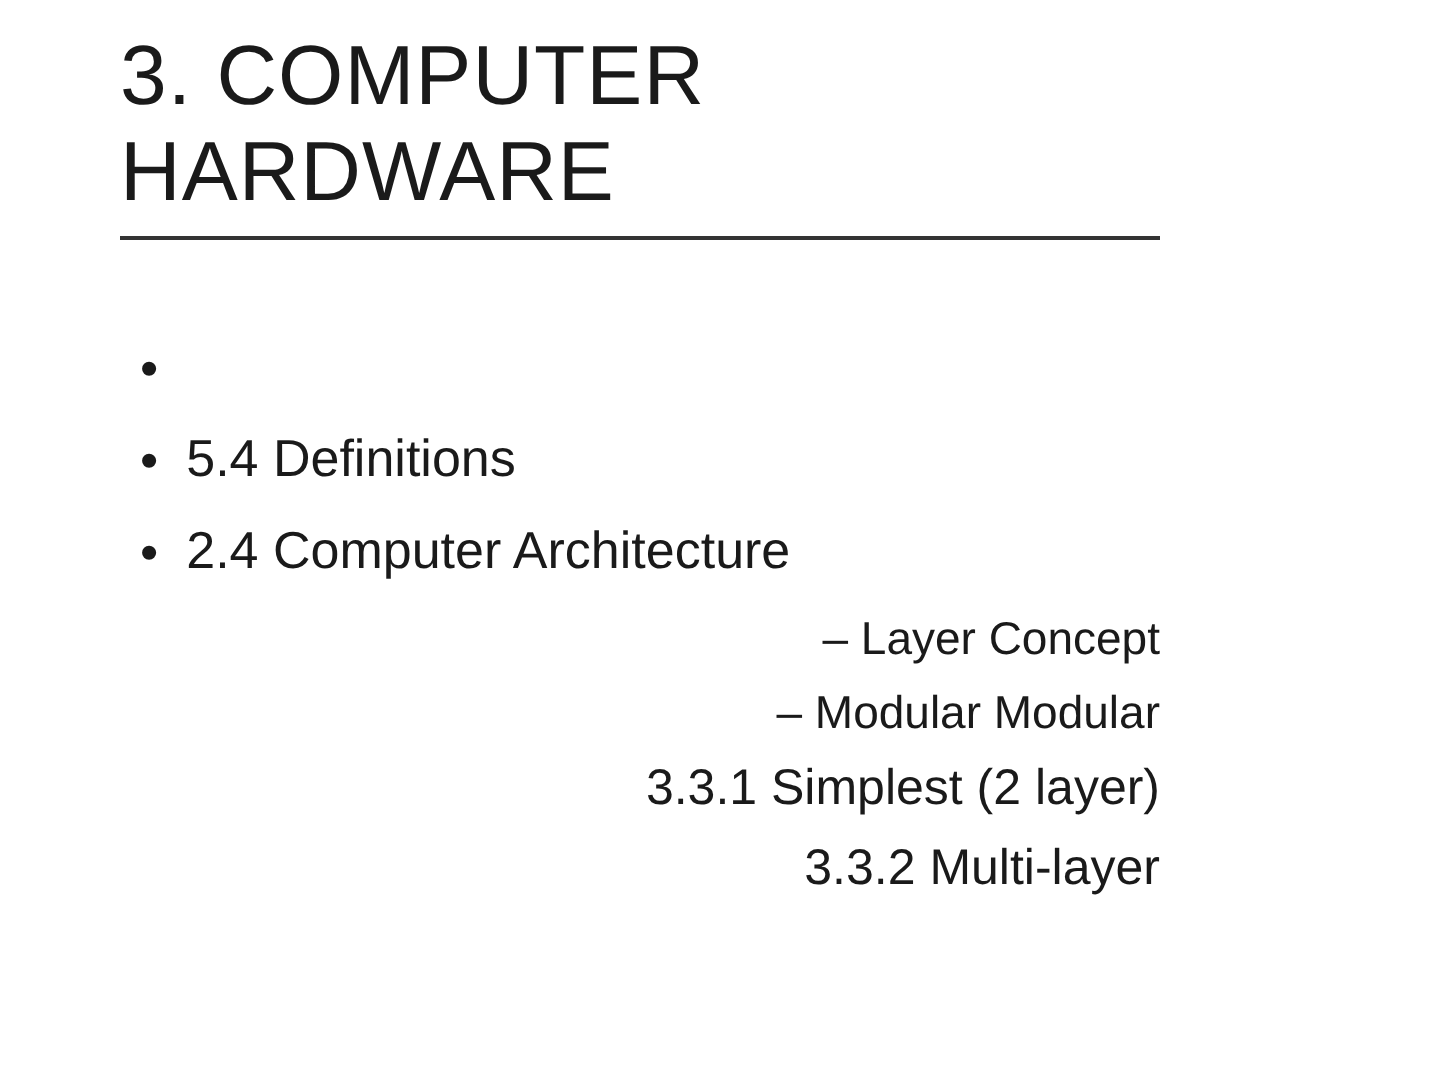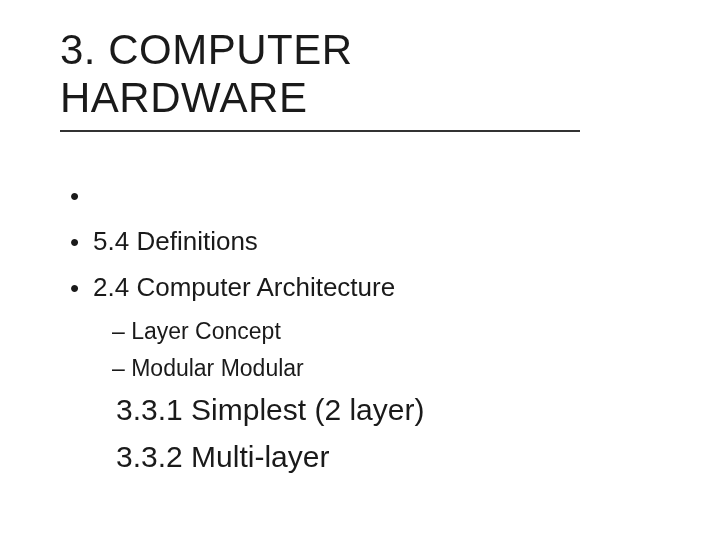--- a/index.html
+++ b/index.html
@@ -12,21 +12,21 @@
       width: 720px;
       height: 540px;
       background: #ffffff;
       font-family: 'Segoe UI', Arial, sans-serif;
       overflow: hidden;
     }
 
     .slide {
       width: 640px;
       height: 540px;
-      padding: 26px 60px 40px 60px;
+      padding: 14px 60px 40px 60px;
       display: flex;
       flex-direction: column;
       border-radius: 16px;
     }
 
     .title-area {
       margin-bottom: 18px;
     }
 
     .slide-title {
@@ -63,31 +63,32 @@
       font-size: 26px;
       margin-right: 14px;
       flex-shrink: 0;
       margin-top: 1px;
     }
 
     .sub-list {
       list-style: none;
       padding-left: 42px;
       margin-top: 4px;
+      text-align: right;
     }
 
     .sub-item {
       font-size: 23px;
       color: #1a1a1a;
       margin-bottom: 6px;
       line-height: 1.35;
     }
 
     .sub-item-numbered {
-      font-size: 30px;
+      font-size: 25px;
       color: #1a1a1a;
       margin-bottom: 6px;
       line-height: 1.35;
       padding-left: 4px;
     }
   </style>
 </head>
 <body>
 
 <div class="slide">

